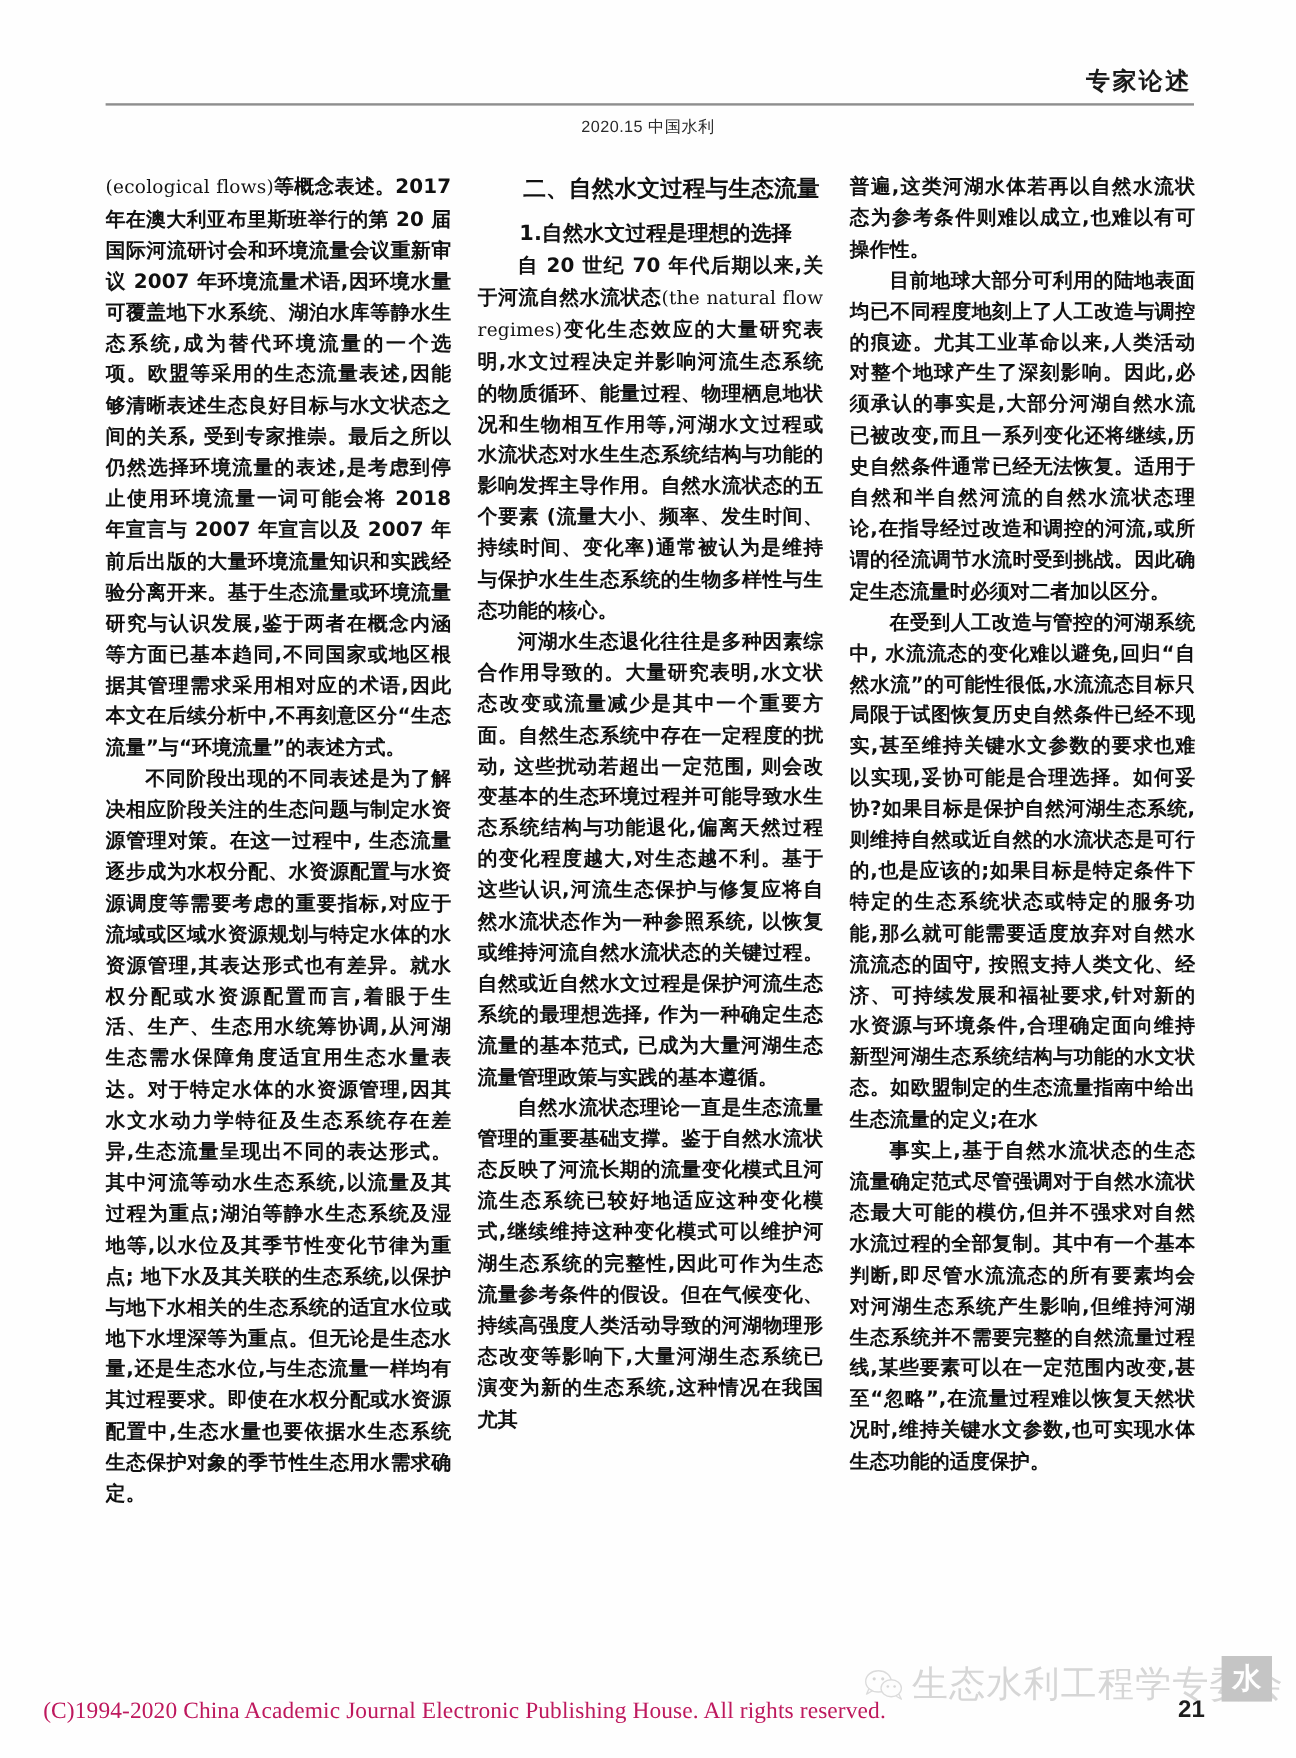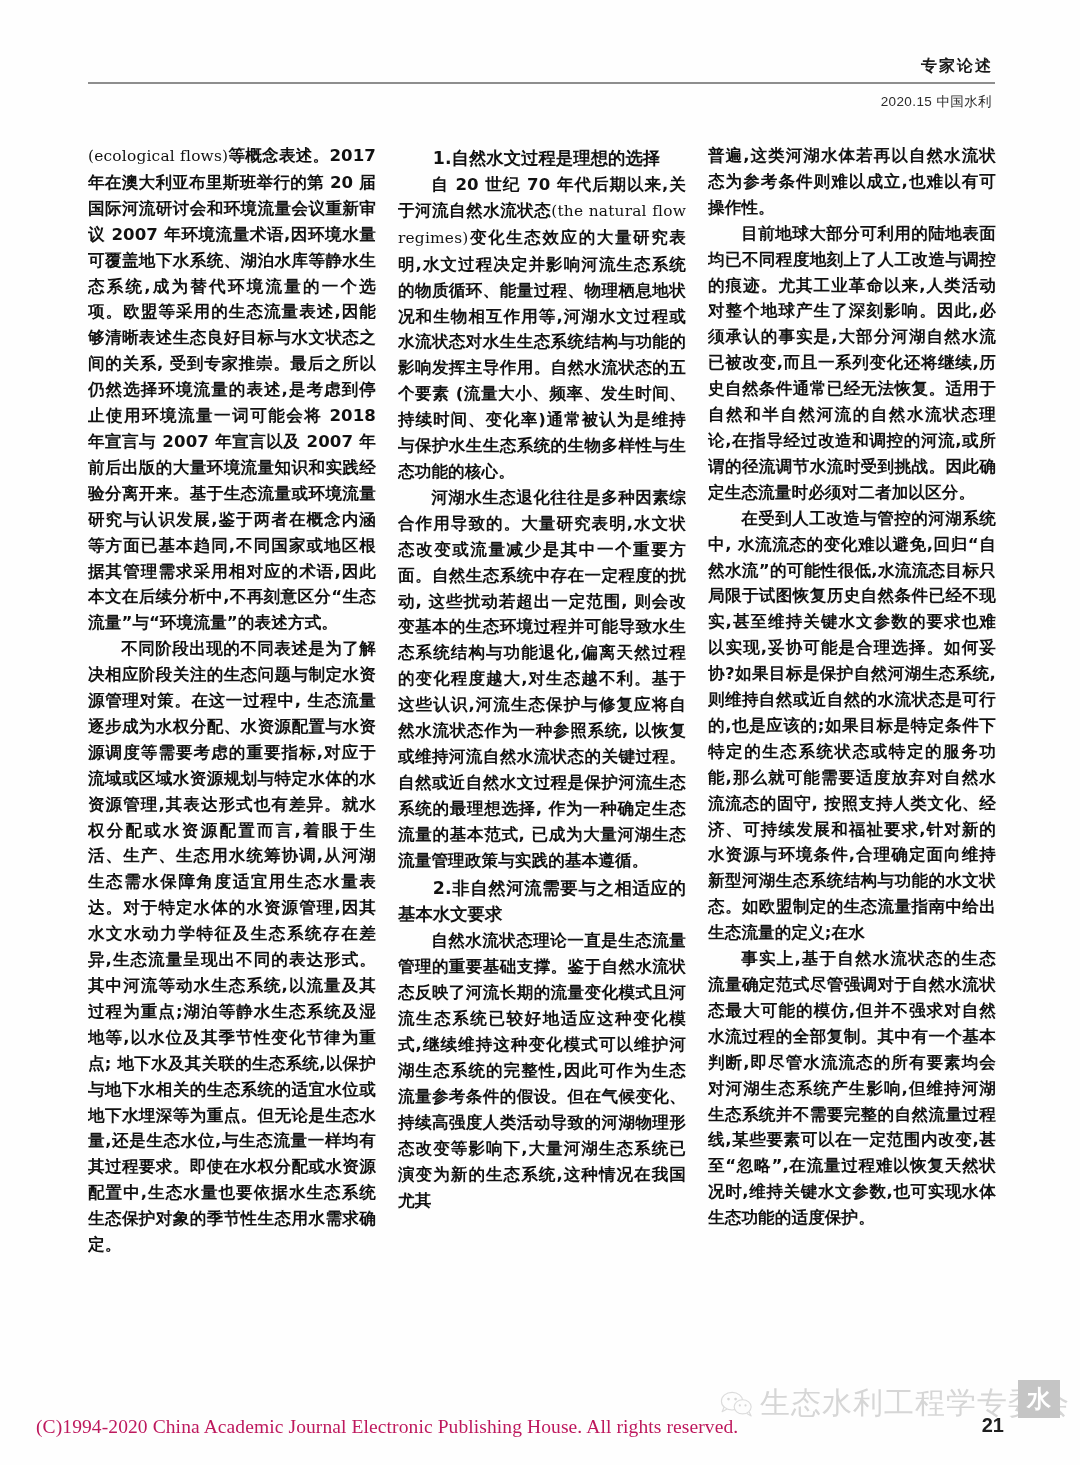--- a/index.html
+++ b/index.html
@@ -27,37 +27,37 @@
   .header {
     position: absolute;
     top: 58px;
     left: 88px;
     right: 85px;
     height: 68px;
   }
 
   .header-title {
     text-align: right;
-    font-size: 16px;
+    font-size: 20px;
     font-weight: bold;
     color: #1a1a1a;
     letter-spacing: 2px;
     line-height: 1;
     padding-right: 2px;
   }
 
   .header-rule {
     margin-top: 8px;
     height: 2px;
     background: #8e8e8e;
     width: 100%;
   }
 
   .header-sub {
-    text-align: right;
+    text-align: center;
     font-size: 13.5px;
     color: #2a2a2a;
     margin-top: 9px;
     letter-spacing: 0.4px;
     padding-right: 3px;
   }
 
   
   .columns {
     position: absolute;
@@ -210,24 +210,24 @@
     <div class="header-rule"></div>
     <div class="header-sub">2020.15  中国水利</div>
   </div>
 
   <div class="columns">
     <div class="col">
         <p class="cont"><span class="latin">(ecological flows)</span><span>等概念表述。2017 年在澳大利亚布里斯班举行的第 20 届国际河流研讨会和环境流量会议重新审议 2007 年环境流量术语,因环境水量可覆盖地下水系统、湖泊水库等静水生态系统,成为替代环境流量的一个选项。欧盟等采用的生态流量表述,因能够清晰表述生态良好目标与水文状态之间的关系, 受到专家推崇。最后之所以仍然选择环境流量的表述,是考虑到停止使用环境流量一词可能会将 2018 年宣言与 2007 年宣言以及 2007 年前后出版的大量环境流量知识和实践经验分离开来。基于生态流量或环境流量研究与认识发展,鉴于两者在概念内涵等方面已基本趋同,不同国家或地区根据其管理需求采用相对应的术语,因此本文在后续分析中,不再刻意区分“生态流量”与“环境流量”的表述方式。</span></p>
         <p class=""><span>不同阶段出现的不同表述是为了解决相应阶段关注的生态问题与制定水资源管理对策。在这一过程中, 生态流量逐步成为水权分配、水资源配置与水资源调度等需要考虑的重要指标,对应于流域或区域水资源规划与特定水体的水资源管理,其表达形式也有差异。就水权分配或水资源配置而言,着眼于生活、生产、生态用水统筹协调,从河湖生态需水保障角度适宜用生态水量表达。对于特定水体的水资源管理,因其水文水动力学特征及生态系统存在差异,生态流量呈现出不同的表达形式。其中河流等动水生态系统,以流量及其过程为重点;湖泊等静水生态系统及湿地等,以水位及其季节性变化节律为重点; 地下水及其关联的生态系统,以保护与地下水相关的生态系统的适宜水位或地下水埋深等为重点。但无论是生态水量,还是生态水位,与生态流量一样均有其过程要求。即使在水权分配或水资源配置中,生态水量也要依据水生态系统生态保护对象的季节性生态用水需求确定。</span></p>
       </div>
     <div class="col">
+        <h2 class="section-title">二、自然水文过程与生态流量</h2>
         <h3 class="sub-title">1.自然水文过程是理想的选择</h3>
         <p class=""><span>自 20 世纪 70 年代后期以来,关于河流自然水流状态</span><span class="latin">(the natural flow regimes)</span><span>变化生态效应的大量研究表明,水文过程决定并影响河流生态系统的物质循环、能量过程、物理栖息地状况和生物相互作用等,河湖水文过程或水流状态对水生生态系统结构与功能的影响发挥主导作用。自然水流状态的五个要素 (流量大小、频率、发生时间、持续时间、变化率)通常被认为是维持与保护水生生态系统的生物多样性与生态功能的核心。</span></p>
         <p class=""><span>河湖水生态退化往往是多种因素综合作用导致的。大量研究表明,水文状态改变或流量减少是其中一个重要方面。自然生态系统中存在一定程度的扰动, 这些扰动若超出一定范围, 则会改变基本的生态环境过程并可能导致水生态系统结构与功能退化,偏离天然过程的变化程度越大,对生态越不利。基于这些认识,河流生态保护与修复应将自然水流状态作为一种参照系统, 以恢复或维持河流自然水流状态的关键过程。自然或近自然水文过程是保护河流生态系统的最理想选择, 作为一种确定生态流量的基本范式, 已成为大量河湖生态流量管理政策与实践的基本遵循。</span></p>
-        <h3 class="sub-title">2.非自然河流需要与之相适应的基本水文要求</h3>
         <p class=""><span>自然水流状态理论一直是生态流量管理的重要基础支撑。鉴于自然水流状态反映了河流长期的流量变化模式且河流生态系统已较好地适应这种变化模式,继续维持这种变化模式可以维护河湖生态系统的完整性,因此可作为生态流量参考条件的假设。但在气候变化、持续高强度人类活动导致的河湖物理形态改变等影响下,大量河湖生态系统已演变为新的生态系统,这种情况在我国尤其</span></p>
       </div>
     <div class="col">
         <p class="cont"><span>普遍,这类河湖水体若再以自然水流状态为参考条件则难以成立,也难以有可操作性。</span></p>
         <p class=""><span>目前地球大部分可利用的陆地表面均已不同程度地刻上了人工改造与调控的痕迹。尤其工业革命以来,人类活动对整个地球产生了深刻影响。因此,必须承认的事实是,大部分河湖自然水流已被改变,而且一系列变化还将继续,历史自然条件通常已经无法恢复。适用于自然和半自然河流的自然水流状态理论,在指导经过改造和调控的河流,或所谓的径流调节水流时受到挑战。因此确定生态流量时必须对二者加以区分。</span></p>
         <p class=""><span>在受到人工改造与管控的河湖系统中, 水流流态的变化难以避免,回归“自然水流”的可能性很低,水流流态目标只局限于试图恢复历史自然条件已经不现实,甚至维持关键水文参数的要求也难以实现,妥协可能是合理选择。如何妥协?如果目标是保护自然河湖生态系统,则维持自然或近自然的水流状态是可行的,也是应该的;如果目标是特定条件下特定的生态系统状态或特定的服务功能,那么就可能需要适度放弃对自然水流流态的固守, 按照支持人类文化、经济、可持续发展和福祉要求,针对新的水资源与环境条件,合理确定面向维持新型河湖生态系统结构与功能的水文状态。如欧盟制定的生态流量指南中给出生态流量的定义;在水</span></p>
         <p class=""><span>事实上,基于自然水流状态的生态流量确定范式尽管强调对于自然水流状态最大可能的模仿,但并不强求对自然水流过程的全部复制。其中有一个基本判断,即尽管水流流态的所有要素均会对河湖生态系统产生影响,但维持河湖生态系统并不需要完整的自然流量过程线,某些要素可以在一定范围内改变,甚至“忽略”,在流量过程难以恢复天然状况时,维持关键水文参数,也可实现水体生态功能的适度保护。</span></p>
       </div>
   </div>
 

